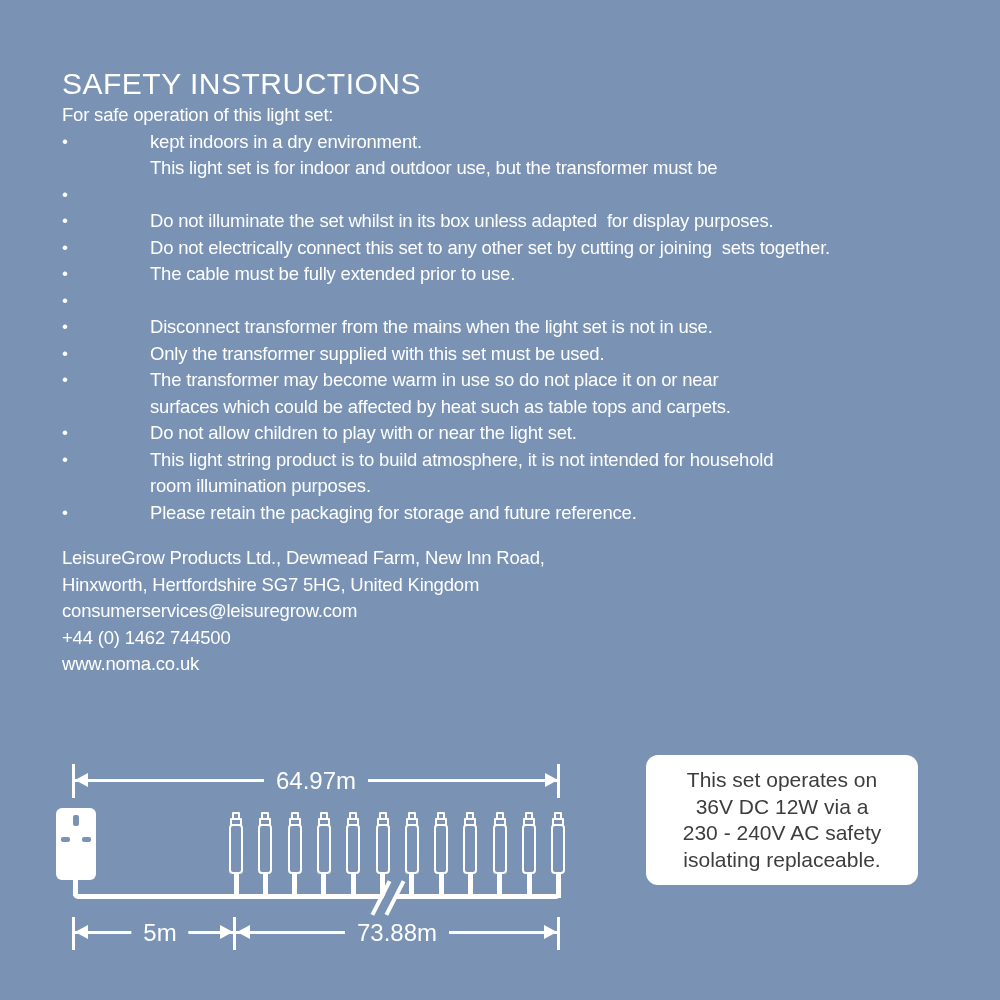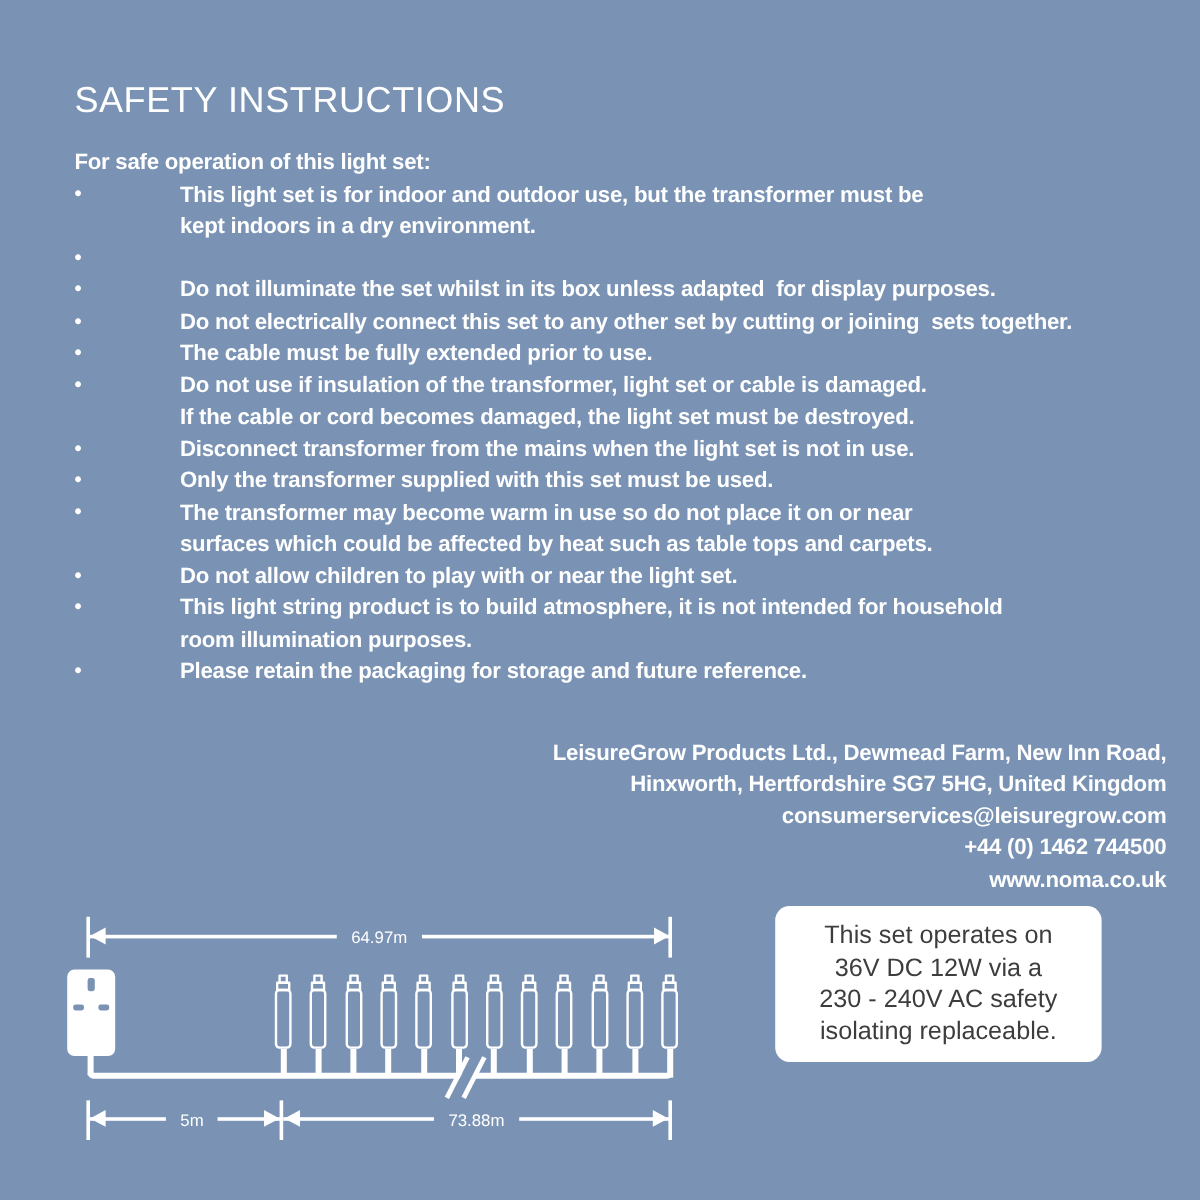--- a/index.html
+++ b/index.html
@@ -14,31 +14,31 @@
     position:relative;
     background:var(--bg);
     color:var(--fg);
     font-family:"Liberation Sans","DejaVu Sans",sans-serif;
     overflow:hidden;
   }
   
   .content{position:absolute;left:62px;top:66px;width:910px;}
   .title{
     font-size:30px;font-weight:400;letter-spacing:.5px;
-    line-height:36px;margin-bottom:20px;
-  }
-  .bodytext{font-size:18.5px;line-height:26.5px;letter-spacing:-0.2px;font-weight:700;}
+    line-height:36px;
+  }
+  .bodytext{font-size:18.5px;line-height:26.5px;letter-spacing:-0.2px;font-weight:400;}
   .intro{white-space:pre;}
   .bullet-row{display:flex;}
   .bullet-dot{flex:0 0 88px;font-size:17px;}
   .bullet-text .line{white-space:pre;}
-  .contact{margin-top:41px;text-align:right;}
+  .contact{margin-top:19px;}
   .contact .line{white-space:pre;}
   
-  .diagram{position:absolute;inset:0;font-size:14px;}
+  .diagram{position:absolute;inset:0;font-size:24px;}
   .tick{position:absolute;width:3px;background:var(--fg);}
   .hline{position:absolute;height:3px;background:var(--fg);}
   .arr{position:absolute;width:0;height:0;border-top:7px solid transparent;border-bottom:7px solid transparent;}
   .arr.l{border-right:13px solid var(--fg);}
   .arr.r{border-left:13px solid var(--fg);}
   .dim-label{
     position:absolute;transform:translate(-50%,-50%);
     background:var(--bg);padding:0 12px;white-space:nowrap;
   }
   .plug{position:absolute;left:56px;top:808px;width:40px;height:72px;background:var(--fg);border-radius:6px;}
@@ -71,22 +71,22 @@
 <body>
 
 <div class="content">
   <div class="title">SAFETY INSTRUCTIONS</div>
   <div class="bodytext">
     <div class="intro">For safe operation of this light set:</div>
     <div>
         <div class="bullet-row">
           <span class="bullet-dot">•</span>
           <div class="bullet-text">
+            <div class="line">kept indoors in a dry environment.</div>
             <div class="line">This light set is for indoor and outdoor use, but the transformer must be</div>
-            <div class="line">kept indoors in a dry environment.</div>
           </div>
         </div>
         <div class="bullet-row">
           <span class="bullet-dot">•</span>
         </div>
         <div class="bullet-row">
           <span class="bullet-dot">•</span>
           <div class="bullet-text">
             <div class="line">Do not illuminate the set whilst in its box unless adapted  for display purposes.</div>
           </div>
@@ -98,24 +98,20 @@
           </div>
         </div>
         <div class="bullet-row">
           <span class="bullet-dot">•</span>
           <div class="bullet-text">
             <div class="line">The cable must be fully extended prior to use.</div>
           </div>
         </div>
         <div class="bullet-row">
           <span class="bullet-dot">•</span>
-          <div class="bullet-text">
-            <div class="line">Do not use if insulation of the transformer, light set or cable is damaged.</div>
-            <div class="line">If the cable or cord becomes damaged, the light set must be destroyed.</div>
-          </div>
         </div>
         <div class="bullet-row">
           <span class="bullet-dot">•</span>
           <div class="bullet-text">
             <div class="line">Disconnect transformer from the mains when the light set is not in use.</div>
           </div>
         </div>
         <div class="bullet-row">
           <span class="bullet-dot">•</span>
           <div class="bullet-text">

